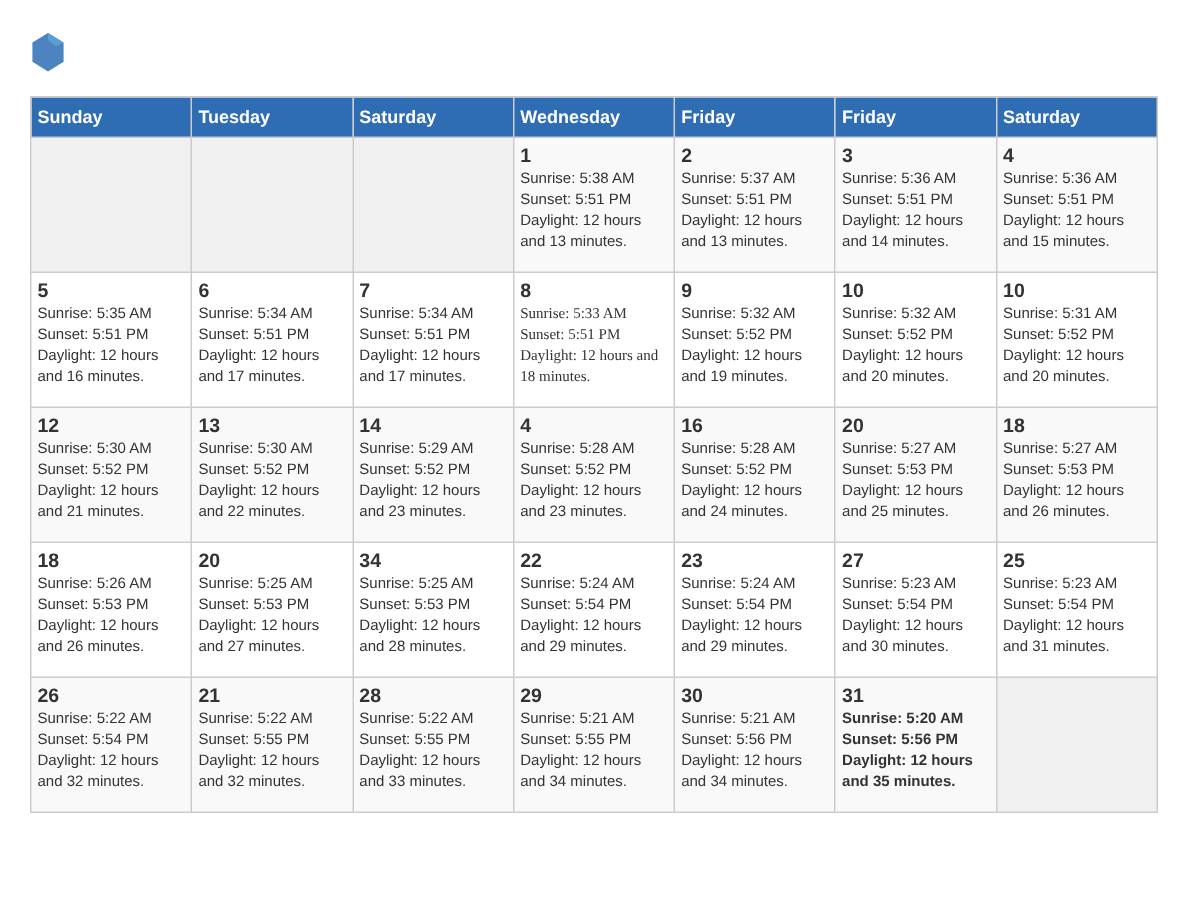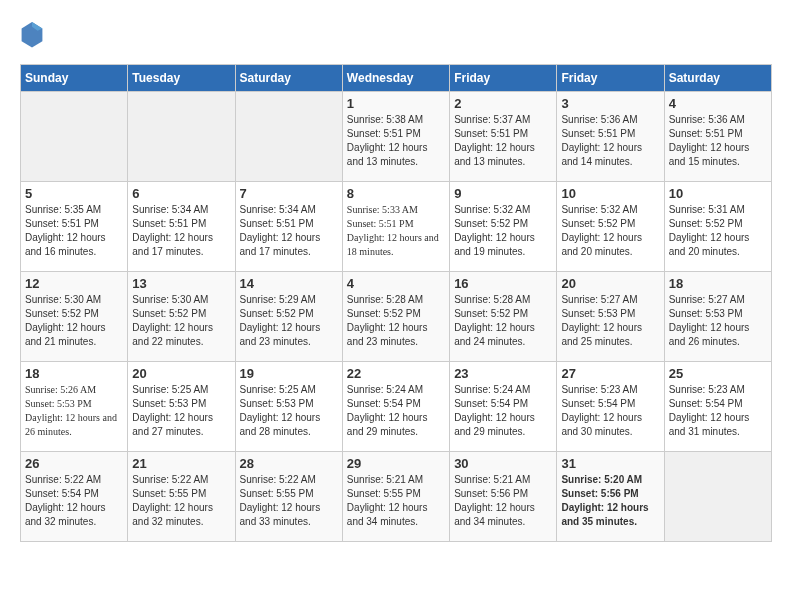--- a/index.html
+++ b/index.html
@@ -233,32 +233,32 @@
         <td>
           <div class="day-number">18</div>
           <div class="day-info" style="white-space: pre-line;">Sunrise: 5:27 AM
 Sunset: 5:53 PM
 Daylight: 12 hours and 26 minutes.</div>
         </td>
       </tr>
       <tr>
         <td>
           <div class="day-number">18</div>
-          <div class="day-info" style="white-space: pre-line; font-family: Liberation Serif, serif;">Sunrise: 5:26 AM
+          <div class="day-info" style="white-space: pre-line;">Sunrise: 5:26 AM
 Sunset: 5:53 PM
 Daylight: 12 hours and 26 minutes.</div>
         </td>
         <td>
           <div class="day-number">20</div>
           <div class="day-info" style="white-space: pre-line;">Sunrise: 5:25 AM
 Sunset: 5:53 PM
 Daylight: 12 hours and 27 minutes.</div>
         </td>
         <td>
-          <div class="day-number">19</div>
+          <div class="day-number">34</div>
           <div class="day-info" style="white-space: pre-line;">Sunrise: 5:25 AM
 Sunset: 5:53 PM
 Daylight: 12 hours and 28 minutes.</div>
         </td>
         <td>
           <div class="day-number">22</div>
           <div class="day-info" style="white-space: pre-line;">Sunrise: 5:24 AM
 Sunset: 5:54 PM
 Daylight: 12 hours and 29 minutes.</div>
         </td>

